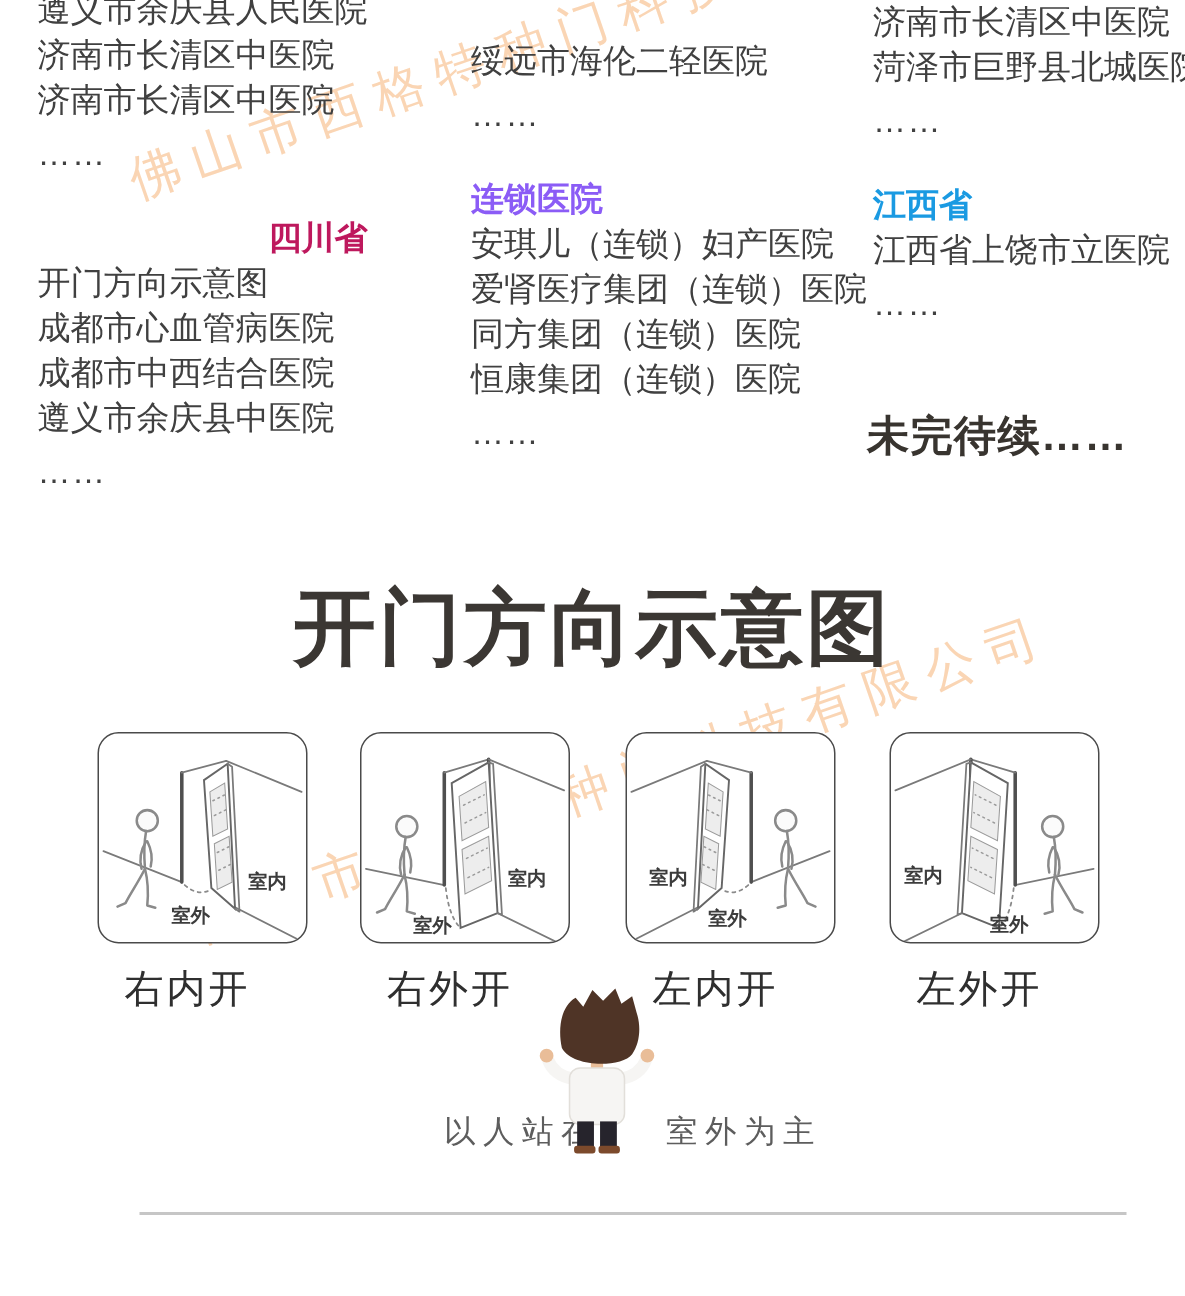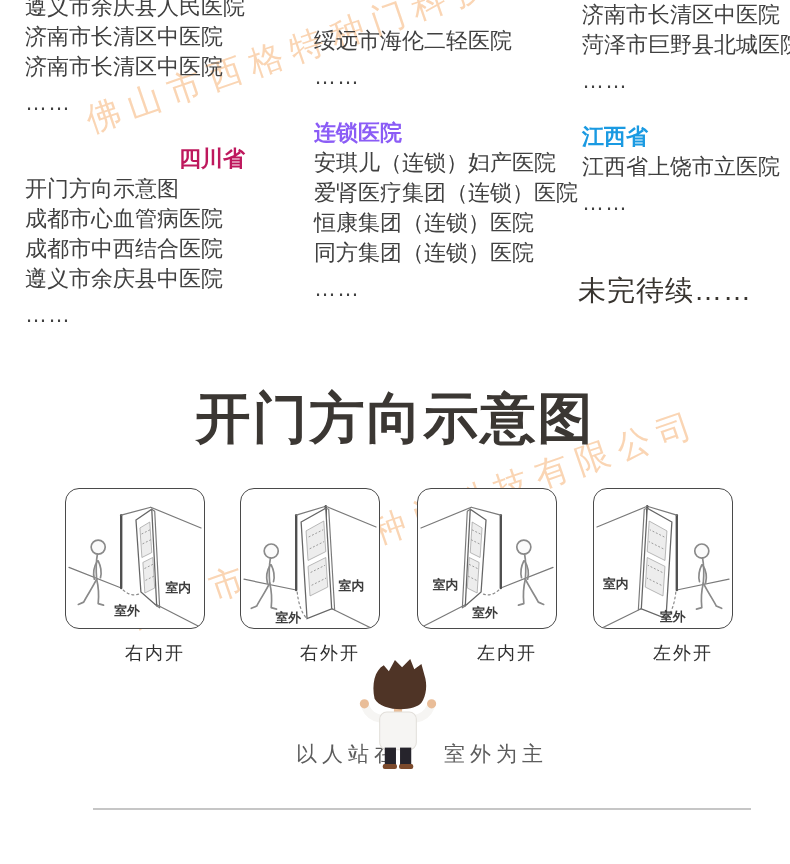--- a/index.html
+++ b/index.html
@@ -13,33 +13,33 @@
   .wm-b{left:122px;top:596px;}
 
   
   .hcol{position:absolute;font-size:22px;color:#404040;line-height:30px;white-space:nowrap;}
   .hcol-1{left:25px;top:-8px;}
   .hcol-2{left:314px;top:10px;margin-top:16px;}
   .hcol-3{left:582px;top:0px;}
   .hitem{height:30px;}
   .dots{margin-top:6px;letter-spacing:1px;}
   .province-header{margin-top:26px;font-weight:bold;color:#1a9ae2;}
-  .tbc{position:absolute;left:578px;top:272px;font-size:28px;font-weight:normal;
+  .tbc{position:absolute;left:578px;top:272px;font-size:28px;font-weight:bold;
        color:#38342f;letter-spacing:1px;text-align:center;}
 
   
   .title{position:absolute;top:382px;left:0;right:0;text-align:center;
          font-size:55px;font-weight:bold;color:#3b3733;letter-spacing:2px;}
 
   
   .dcell{position:absolute;top:488px;width:120px;}
   .dcell-1{left:65px;} .dcell-2{left:240px;} .dcell-3{left:417px;} .dcell-4{left:593px;}
   .dbox{width:140px;height:141px;border:1.6px solid #4a4a4a;border-radius:14px;
         background:#fff;box-sizing:border-box;}
-  .dcap{margin-top:8px;text-align:right;font-size:18px;color:#2f2f2f;letter-spacing:2px;}
+  .dcap{margin-top:8px;text-align:center;font-size:26px;color:#2f2f2f;letter-spacing:2px;}
 
   .art path,.art polyline{stroke:#7a7a7a;fill:none;stroke-width:1.2;
         stroke-linecap:round;stroke-linejoin:round;}
   .art .jamb{stroke:#4f4f4f;stroke-width:2.4;}
   .art .door{fill:#ffffff;stroke:#666;stroke-width:1.3;}
   .art .panel{fill:#ededed;stroke:#9a9a9a;stroke-width:0.7;}
   .art .tex{stroke:#9a9a9a;stroke-width:1;stroke-dasharray:1.2,2.6;}
   .art .arc{stroke:#8a8a8a;stroke-dasharray:2,3;}
   .person path{stroke:#8a8a8a;fill:none;stroke-width:1.1;
         stroke-linecap:round;stroke-linejoin:round;}
@@ -73,22 +73,22 @@
     <div class="hitem">遵义市余庆县中医院</div>
     <div class="hitem dots">……</div>
   </div>
 
   <div class="hcol hcol-2">
     <div class="hitem">绥远市海伦二轻医院</div>
     <div class="hitem dots">……</div>
     <div class="hitem province-header" style="color: #8b5cf6;">连锁医院</div>
     <div class="hitem">安琪儿（连锁）妇产医院</div>
     <div class="hitem">爱肾医疗集团（连锁）医院</div>
+    <div class="hitem">同方集团（连锁）医院</div>
     <div class="hitem">恒康集团（连锁）医院</div>
-    <div class="hitem">同方集团（连锁）医院</div>
     <div class="hitem dots">……</div>
   </div>
 
   <div class="hcol hcol-3">
     <div class="hitem">济南市长清区中医院</div>
     <div class="hitem">菏泽市巨野县北城医院</div>
     <div class="hitem dots">……</div>
     <div class="hitem province-header" style="color: rgb(26, 154, 226);">江西省</div>
     <div class="hitem">江西省上饶市立医院</div>
     <div class="hitem dots">……</div>

